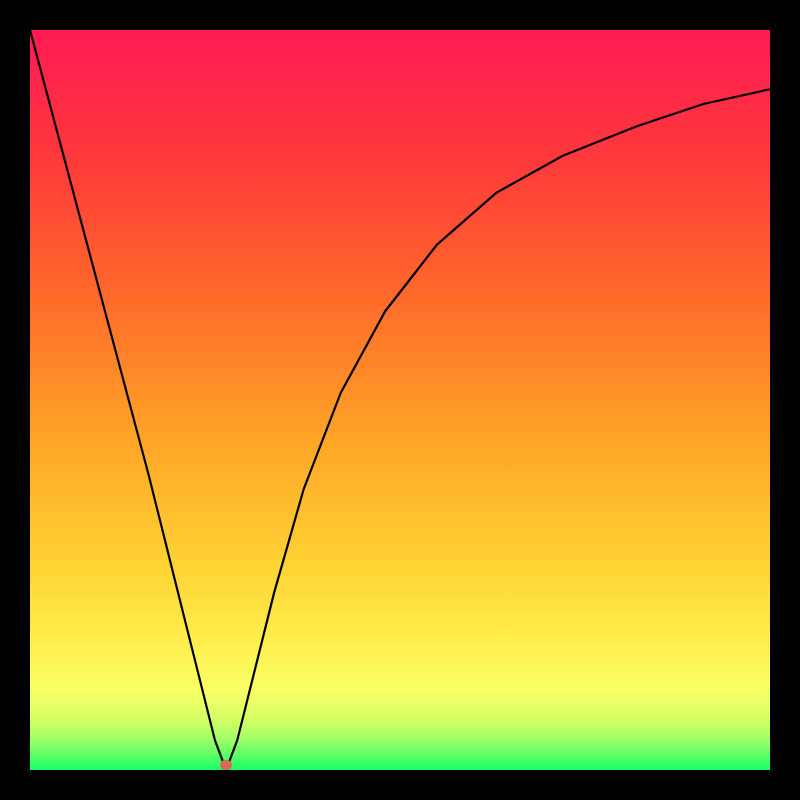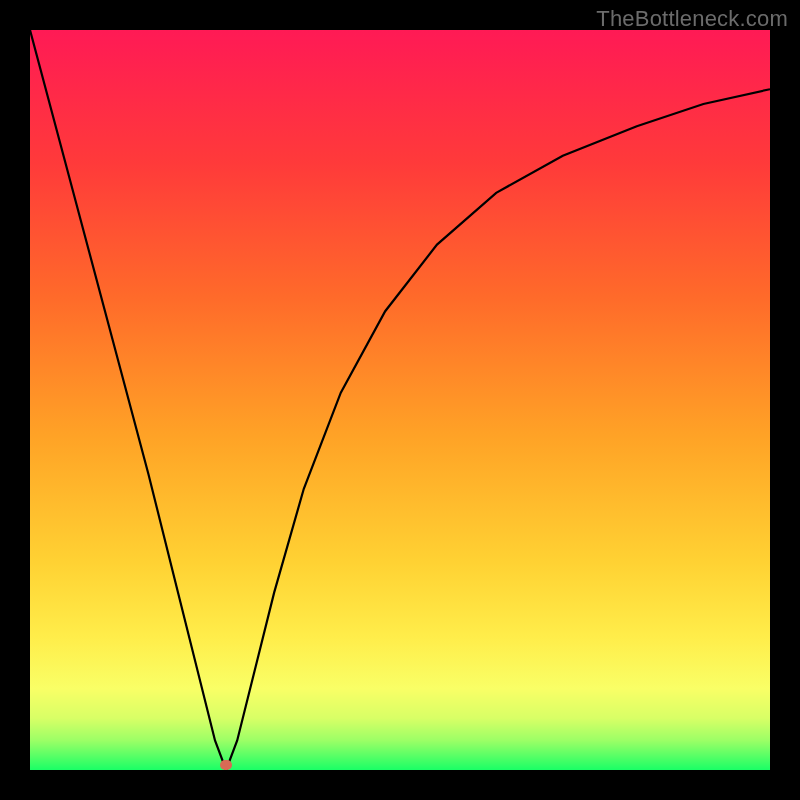--- a/index.html
+++ b/index.html
@@ -55,21 +55,20 @@
     border-radius: 5px;
     z-index: 5;
     transform: translate(-50%, -50%);
   }
 </style>
 </head>
 <body>
 
 <div class="frame">
 
-  <div class="watermark">TheBottleneck.com</div>
 
   <div class="plot">
 
     <svg class="gradient" viewBox="0 0 100 100" preserveAspectRatio="none">
       <defs>
         <linearGradient id="bg-grad" x1="0" y1="0" x2="0" y2="1">
             <stop offset="0%" stop-color="#ff1a55"></stop>
             <stop offset="18%" stop-color="#ff3a3a"></stop>
             <stop offset="36%" stop-color="#ff6a2a"></stop>
             <stop offset="55%" stop-color="#ffa326"></stop>

